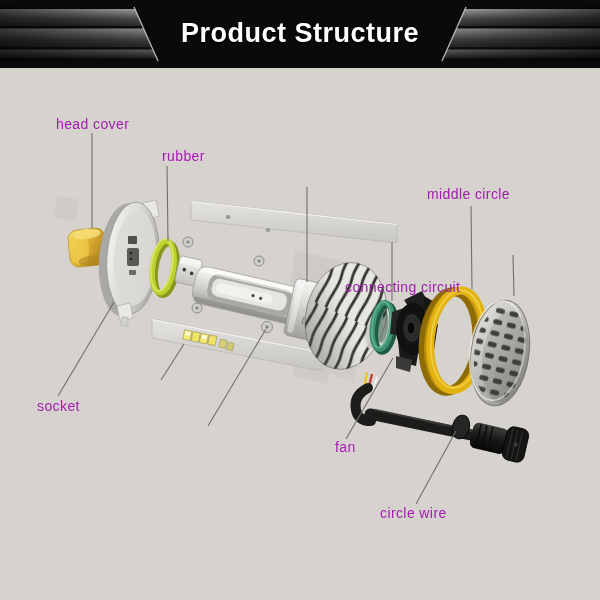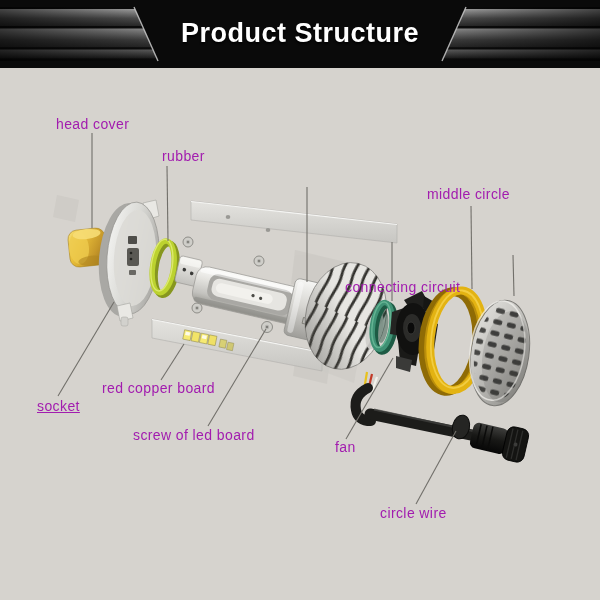--- a/index.html
+++ b/index.html
@@ -312,19 +312,17 @@
       <line x1="208" y1="426" x2="266" y2="329"></line>
       <line x1="346" y1="439" x2="393" y2="358"></line>
       <line x1="416" y1="504" x2="456" y2="431"></line>
     </g>
   </svg>
 
   <div class="part-label" style="left:56px;top:116px;">head cover</div>
   <div class="part-label" style="left:162px;top:148px;">rubber</div>
   <div class="part-label" style="left:345px;top:239px;margin-top:40px;">connecting circuit</div>
   <div class="part-label" style="left:427px;top:186px;text-align:right;">middle circle</div>
-  <div class="part-label" style="left:37px;top:398px;text-decoration:underline;">socket</div>
-  <div class="part-label" style="left:102px;top:380px;">red copper board</div>
-  <div class="part-label" style="left:133px;top:427px;">screw of led board</div>
+  <div class="part-label" style="left:37px;top:398px;">socket</div>
   <div class="part-label" style="left:335px;top:439px;">fan</div>
   <div class="part-label" style="left:380px;top:505px;">circle wire</div>
 
 </div>
 
 </body></html>

